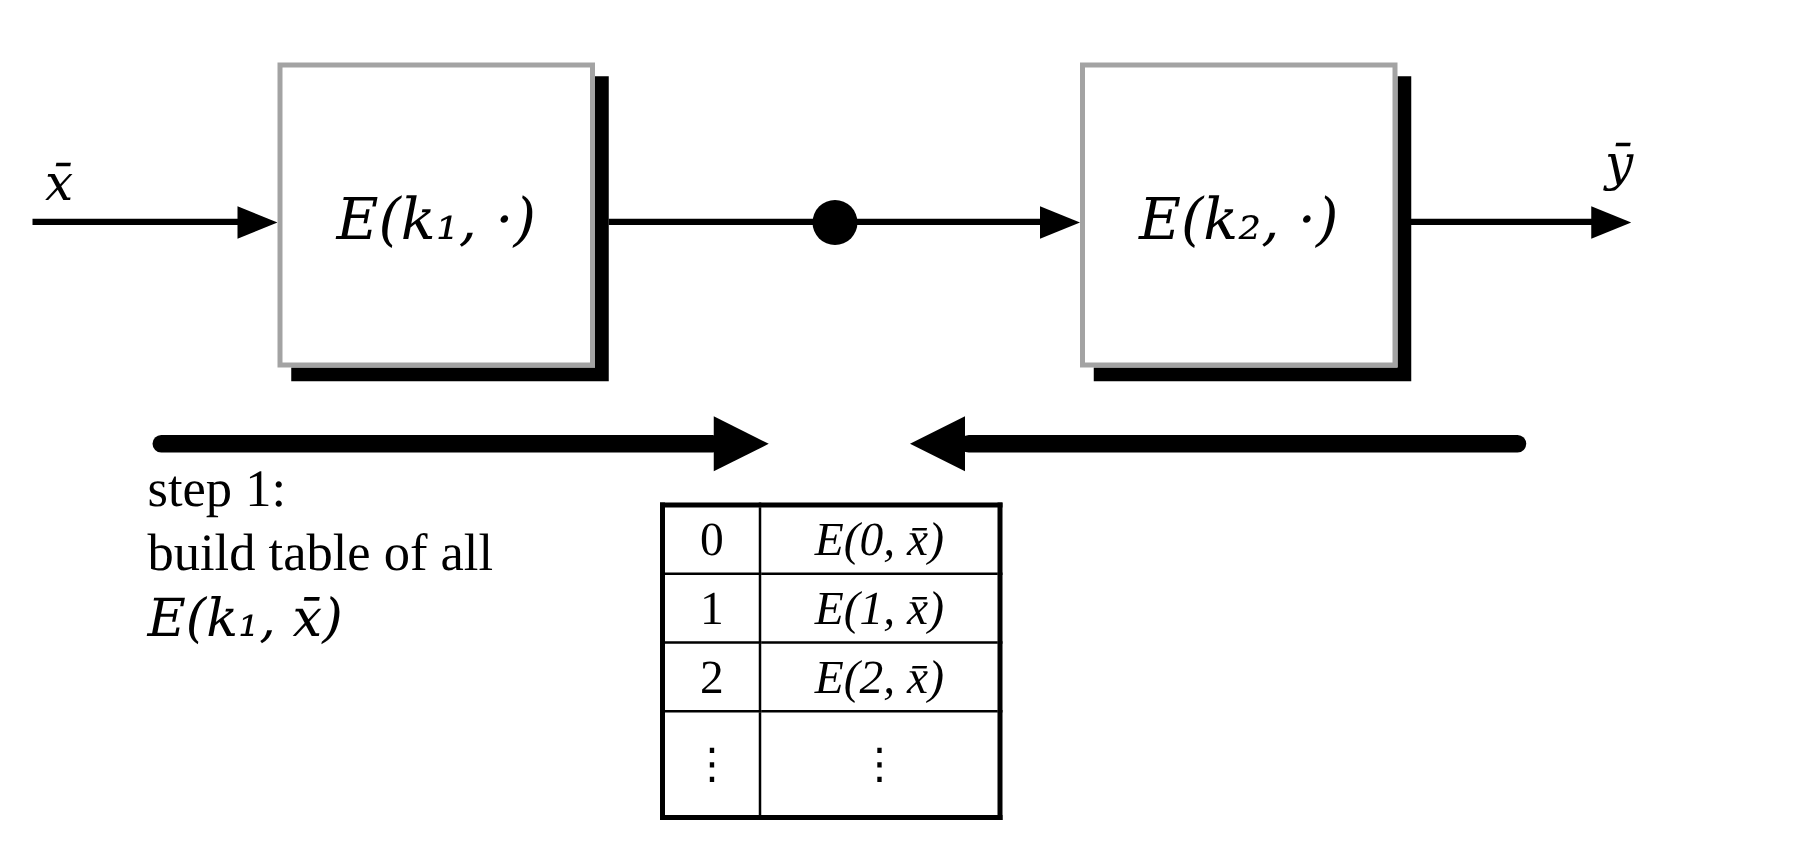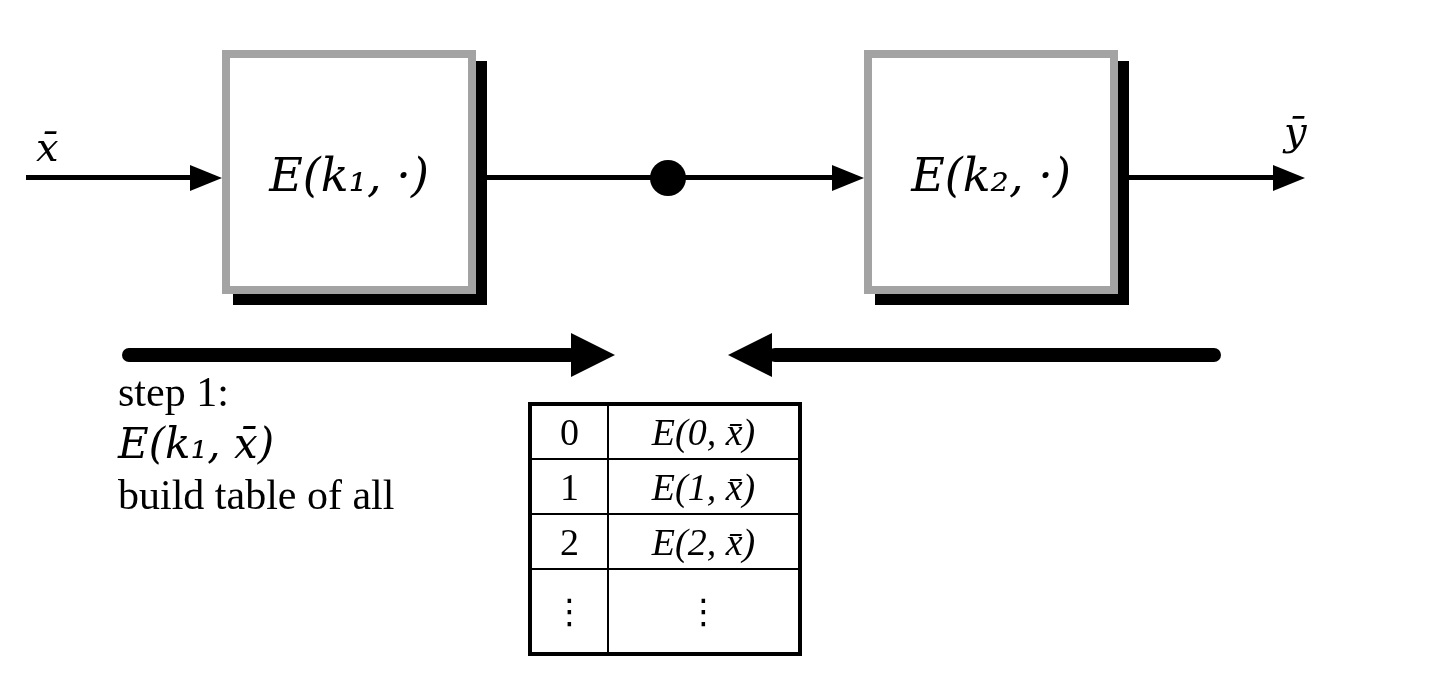--- a/index.html
+++ b/index.html
@@ -44,21 +44,21 @@
     background: #000000;
     border-radius: 50%;
   }
 
   
   .encbox {
     position: absolute;
     box-sizing: border-box;
     width: 254px; height: 244px;
     top: 50px;
-    border: 8px solid #a3a3a3;
+    border: 4px solid #a3a3a3;
     background: #ffffff;
     box-shadow: 11px 11px 0 #000000;
     display: flex;
     align-items: center;
     justify-content: center;
   }
   .encbox .label {
     font-size: 46px;
     padding-top: 6px;
   }
@@ -164,24 +164,24 @@
   <div class="port-label math abs" style="left:1284px; top:108px;">ȳ</div>
 
   <div class="fat-body" style="left:122px; width:455px;"></div>
   <div class="fat-head-right" style="left:571px;"></div>
 
   <div class="fat-head-left" style="left:728px;"></div>
   <div class="fat-body" style="left:768px; width:453px;"></div>
 
   <div class="step-block" style="left:118px;">
     <div>step 1:</div>
+    <div>build table of all</div>
     <div>
       <span class="math">E(k₁, x̄)</span>
     </div>
-    <div>build table of all</div>
   </div>
 
   <div class="step-block" style="left:963px;">
   </div>
 
   <table class="lut">
     <tbody>
         <tr class="r">
       <td class="k">0</td>
       <td class="v">E(0, x̄)</td>

